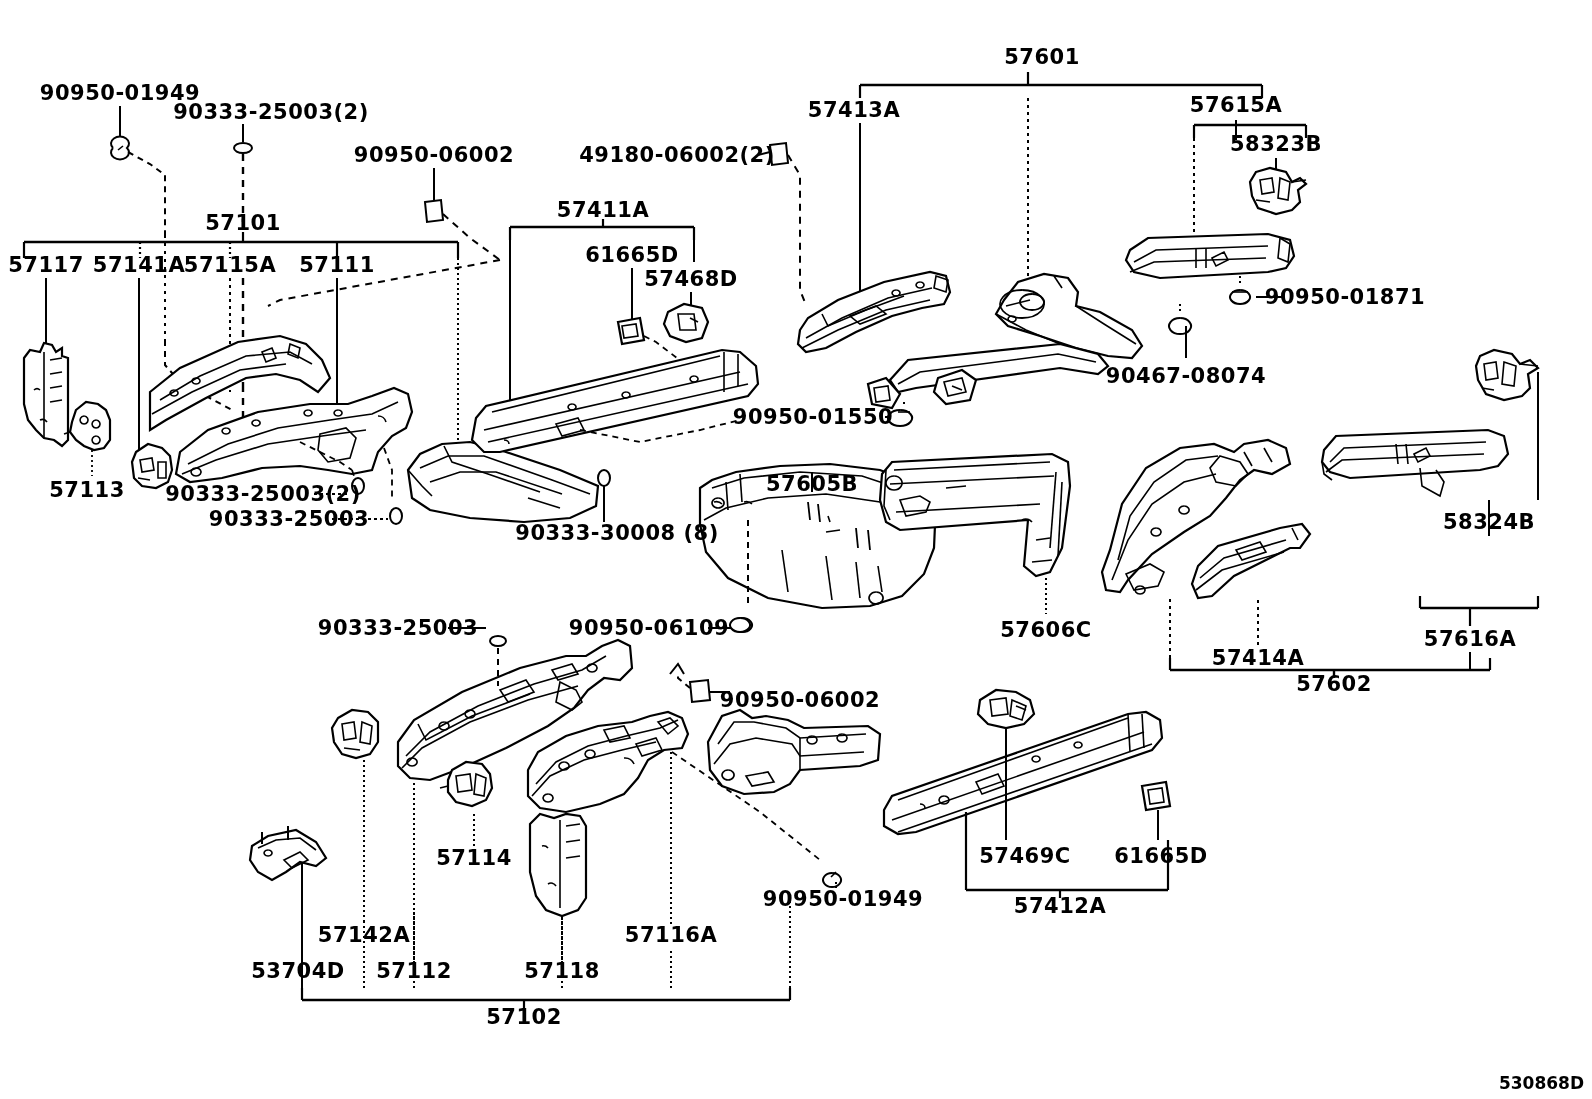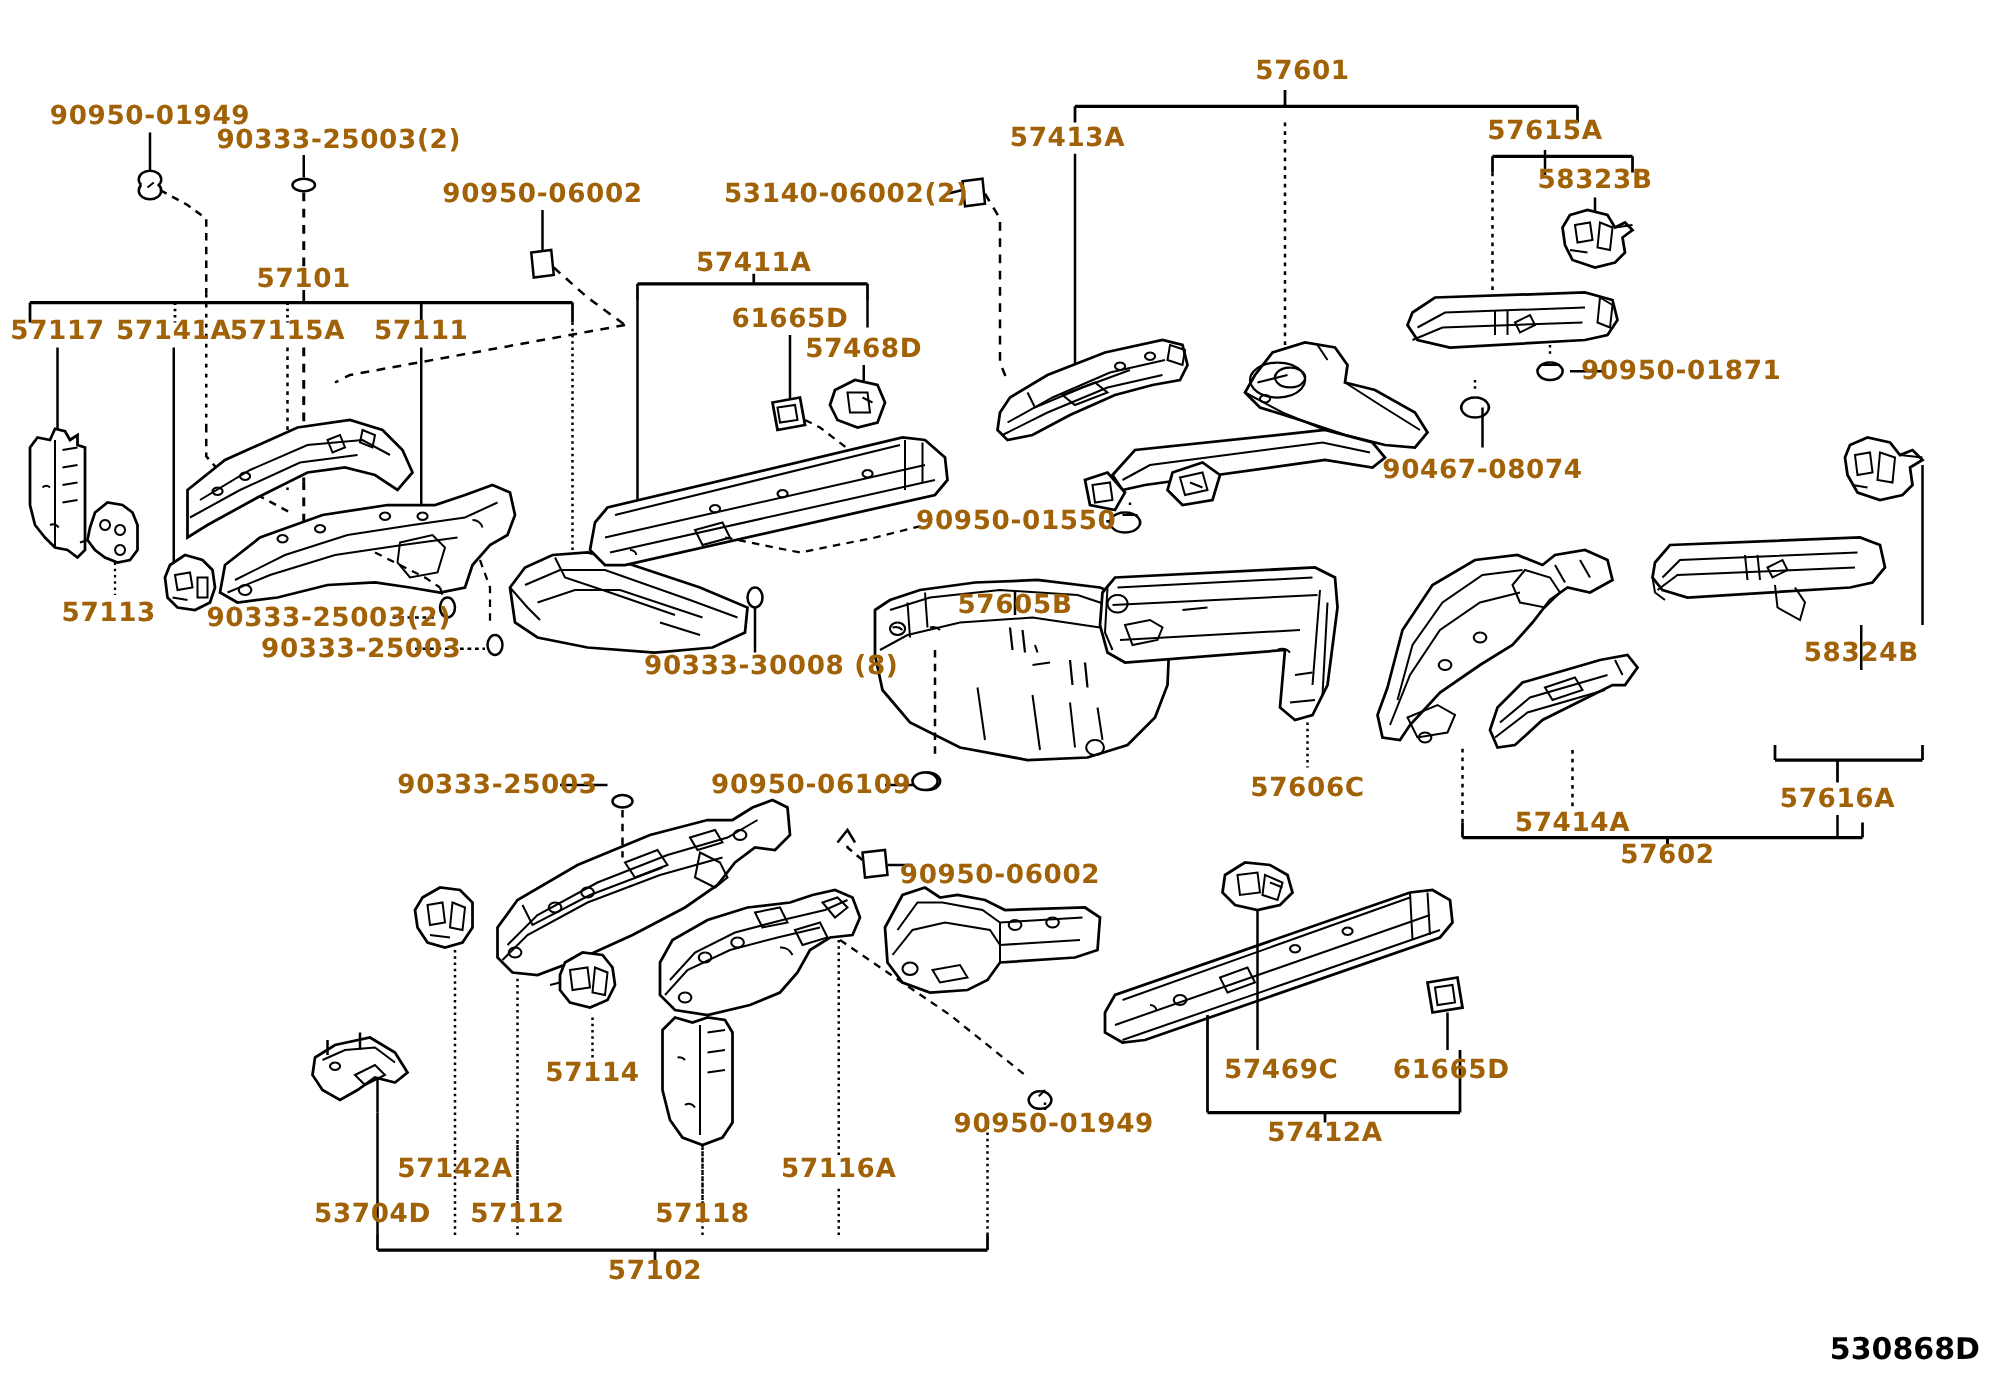--- a/index.html
+++ b/index.html
@@ -21,32 +21,32 @@
     top: 0;
     width: 1592px;
     height: 1099px;
   }
   .lbl {
     position: absolute;
     font-family: "DejaVu Sans", sans-serif;
     font-weight: bold;
     font-size: 21px;
     letter-spacing: 0.5px;
-    color: #a16207;
+    color: #000000;
     white-space: nowrap;
     line-height: 1;
     transform: translate(-50%, -50%);
   }
   #diagram-id {
     position: absolute;
     right: 8px;
     bottom: 6px;
     font-family: "DejaVu Sans", sans-serif;
     font-weight: bold;
-    font-size: 24px;
+    font-size: 17px;
     color: #000000;
     white-space: nowrap;
   }
 </style>
 </head>
 <body>
 
 <div id="page">
 
   <svg id="art" viewBox="0 0 1592 1099" xmlns="http://www.w3.org/2000/svg">
@@ -562,21 +562,21 @@
         <path d="M1168,890 L1168,840"></path>
         <path d="M1060,890 L1060,898"></path>
       </g>
 
     </g>
   </svg>
 
   <div class="lbl" style="left:120px; top:93px;">90950-01949</div>
   <div class="lbl" style="left:271px; top:112px;">90333-25003(2)</div>
   <div class="lbl" style="left:434px; top:155px;">90950-06002</div>
-  <div class="lbl" style="left:677px; top:155px;">53140-06002(2)</div>
+  <div class="lbl" style="left:677px; top:155px;">49180-06002(2)</div>
   <div class="lbl" style="left:1042px; top:57px;">57601</div>
   <div class="lbl" style="left:854px; top:110px;">57413A</div>
   <div class="lbl" style="left:1236px; top:105px;">57615A</div>
   <div class="lbl" style="left:1276px; top:144px;">58323B</div>
   <div class="lbl" style="left:243px; top:223px;">57101</div>
   <div class="lbl" style="left:603px; top:210px;">57411A</div>
   <div class="lbl" style="left:632px; top:255px;">61665D</div>
   <div class="lbl" style="left:691px; top:279px;">57468D</div>
   <div class="lbl" style="left:46px; top:265px;">57117</div>
   <div class="lbl" style="left:139px; top:265px;">57141A</div>

